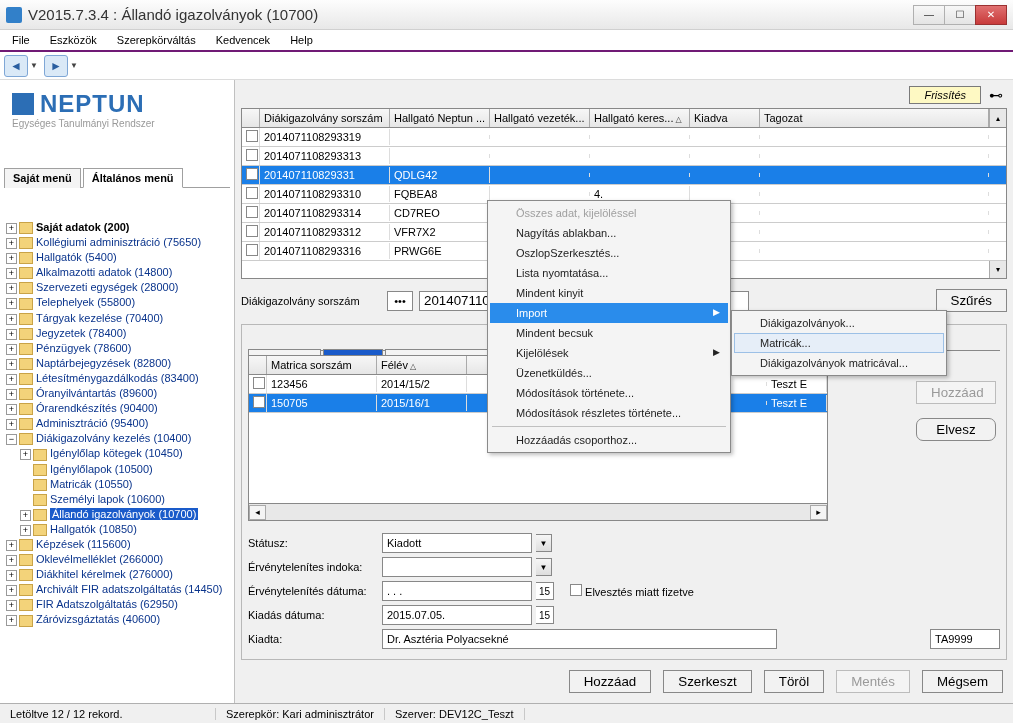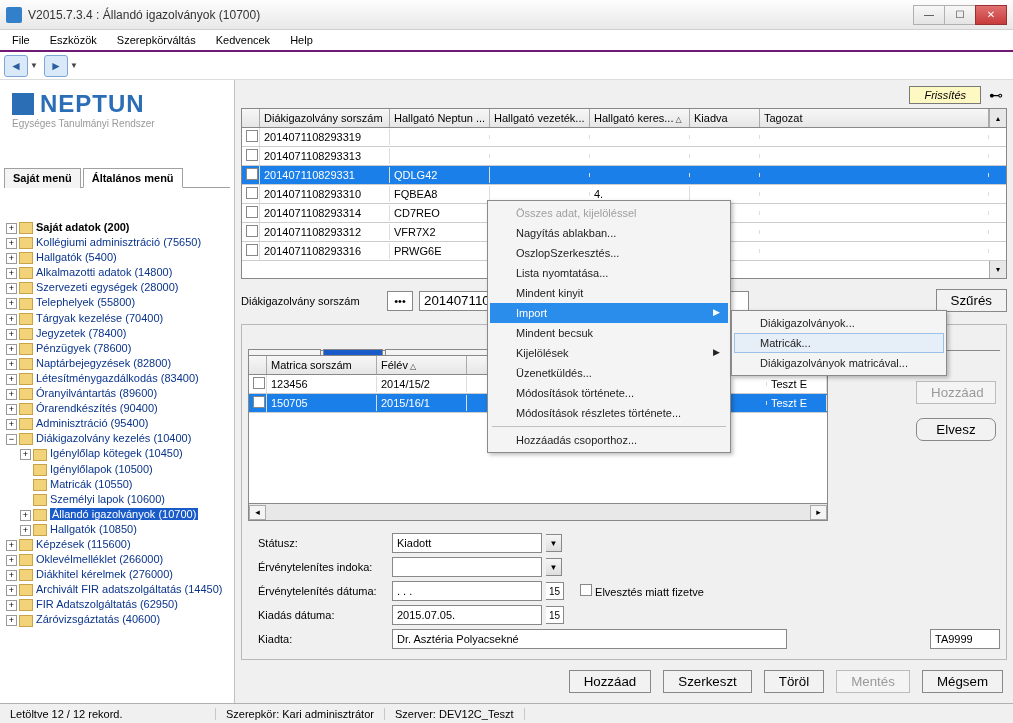--- a/index.html
+++ b/index.html
@@ -19,21 +19,21 @@
     background: linear-gradient(to bottom, #fdfdfd, #e8e8e8);
     border-bottom: 1px solid #d0d0d0;
     display: flex;
     align-items: center;
     padding: 0 6px;
   }
   .titlebar .icon {
     width: 16px; height: 16px; background: #3280c9; border-radius: 2px; margin-right: 6px;
     display: inline-block;
   }
-  .titlebar .title { flex: 1; font-size: 12px; color: #333; }
+  .titlebar .title { flex: 1; font-size: 15px; color: #333; }
   .win-btns { display: flex; }
   .win-btn {
     width: 32px; height: 20px; border: 1px solid #b0b0b0; background: linear-gradient(#f7f7f7,#e4e4e4);
     margin-left: -1px; font-size: 10px; display:flex; align-items:center; justify-content:center;
     color:#333;
   }
   .win-btn.close { background: linear-gradient(#e07070,#c83a3a); color:#fff; border-color:#9a3030;}
   .menubar {
     height: 22px; background:#fff; border-bottom:2px solid #701a75;
     display:flex; align-items:center; padding:0 4px; gap:4px;
@@ -96,21 +96,21 @@
   .wide-btn.disabled { color:#9a9a9a; border-color:#bcbcbc; background:#f4f4f4;}
   
   .groupbox { border:1px solid #b8b8b8; margin:4px 2px 0; padding:6px; background:#f0f0f0; position:relative; flex:1; display:flex; flex-direction:column;}
   .sub-tabs { display:flex; border-bottom:1px solid #888; margin-bottom:0;}
   .sub-tab { padding:3px 8px; border:1px solid #888; border-bottom:none; background:#f4f4f4; margin-right:2px; position:relative; top:18px;}
   .sub-tab.active { background:#1a5bca; color:#fff; }
   .inner-content { flex:1; display:flex; flex-direction:column; }
   .side-btns { position:absolute; right:10px; top:56px; display:flex; flex-direction:column; gap:14px;}
   .form-area { margin-top:8px; }
   .form-row { display:flex; align-items:center; margin:4px 0; gap:4px;}
-  .form-row label { width:130px;margin-left:10px; }
+  .form-row label { width:130px; }
   .form-field { border:1px solid #888; height:20px; background:#fff; padding:0 4px; display:flex; align-items:center;}
   .dd-arrow { width:16px; height:18px; border:1px solid #888; border-left:none; background:linear-gradient(#f6f6f6,#dedede); display:flex;align-items:center;justify-content:center; font-size:8px;}
   .date-icon { width:18px; height:18px; border:1px solid #888; border-left:none; background:#fff; display:flex;align-items:center;justify-content:center; font-size:10px;}
   .footer-btns { display:flex; justify-content:flex-end; gap:12px; margin:10px 6px 6px;}
   
   .ctx-menu {
     position:absolute; background:#f4f4f4; border:1px solid #8a8a8a; box-shadow:2px 2px 4px rgba(0,0,0,0.25);
     padding:2px; z-index:50;
   }
   .ctx-item { padding:4px 26px 4px 26px; white-space:nowrap; color:#222; position:relative;}

